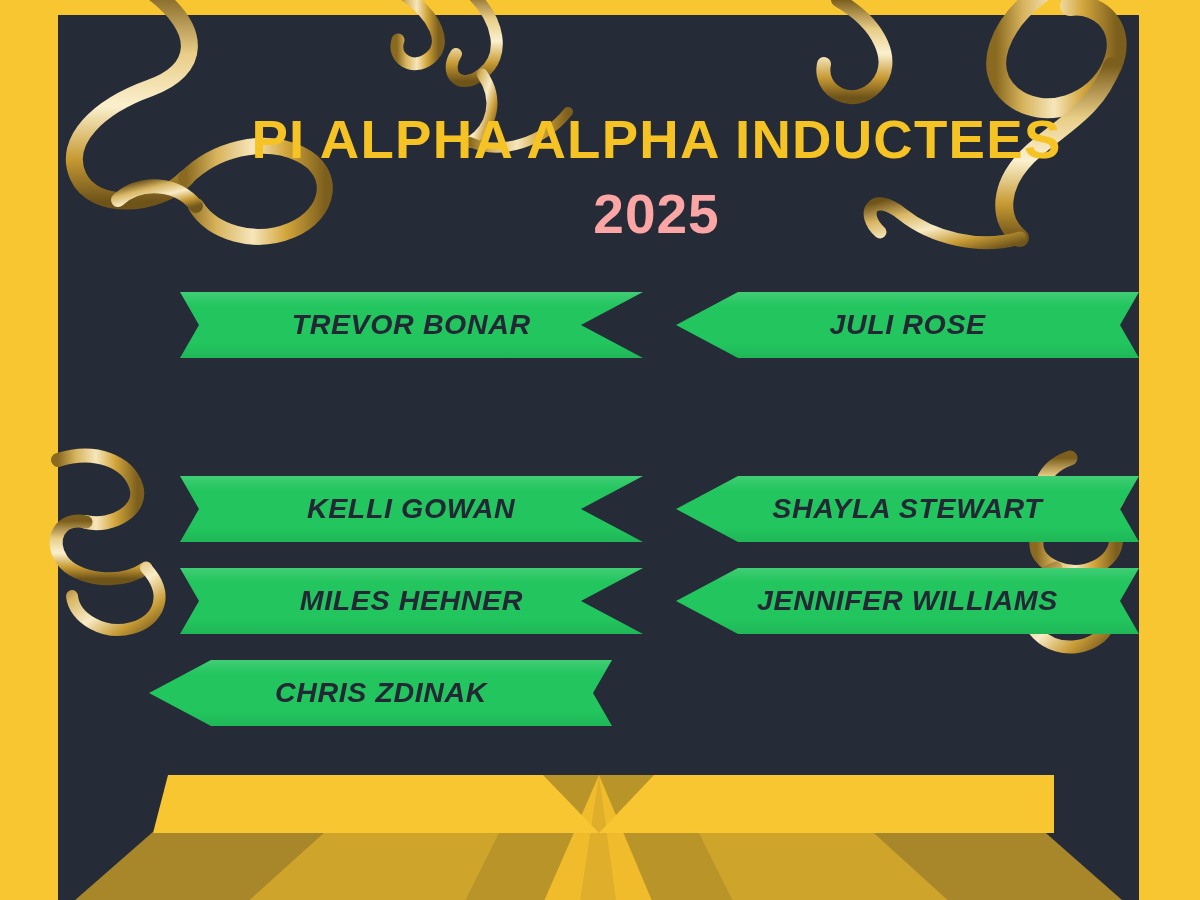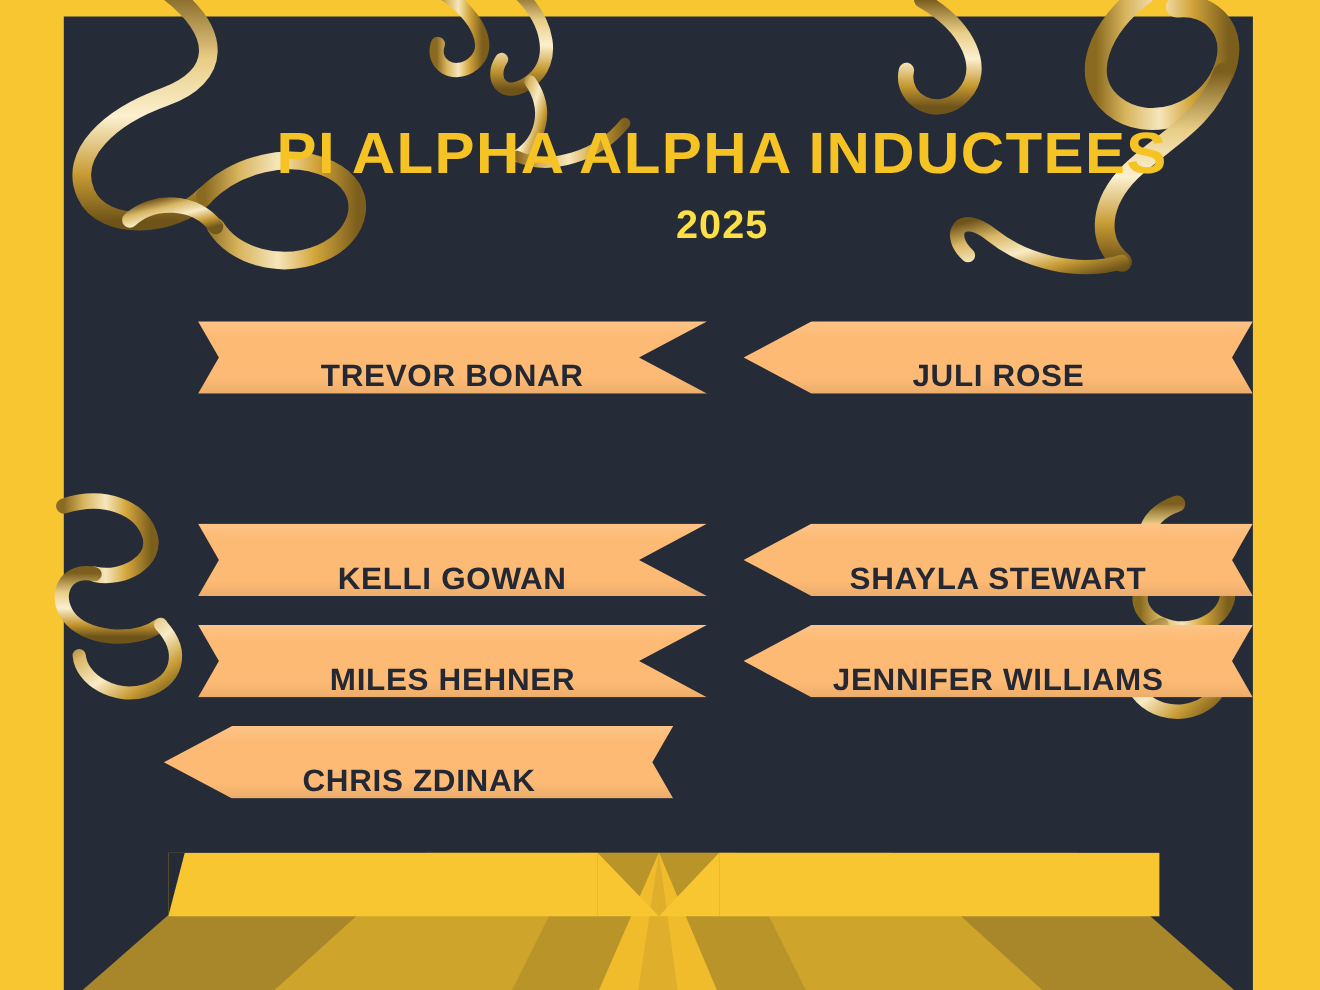--- a/index.html
+++ b/index.html
@@ -46,22 +46,22 @@
     font-size:53px;
     font-weight:bold;
     letter-spacing:1.2px;
     line-height:1.08;
     margin:0;
     transform:scaleX(1.03);
     white-space:nowrap;
   }
   .year{
     display:block;
-    color:#fde047;
-    font-size:36px;
+    color:#fca5a5;
+    font-size:55px;
     font-weight:bold;
     letter-spacing:1px;
     line-height:1.1;
     margin-top:16px;
   }
 
   
   .grid{
     position:absolute;left:58px;top:277px;width:1081px;
     z-index:5;
@@ -69,24 +69,25 @@
   .row{
     display:flex;
     height:66px;
     margin-bottom:26px;
   }
   .row:last-child{margin-bottom:0;}
 
   .banner{
     position:relative;
     height:66px;
-    background:#fdba74;
+    background:#22c55e;
     display:flex;
-    align-items:flex-end;
+    align-items:center;
     justify-content:center;
+    font-style:italic;
   }
   .banner .label{
     color:#232834;
     font-size:28px;
     font-weight:bold;
     letter-spacing:.6px;
     white-space:nowrap;
     transform:scaleX(1.02);
     position:relative;
     z-index:2;

